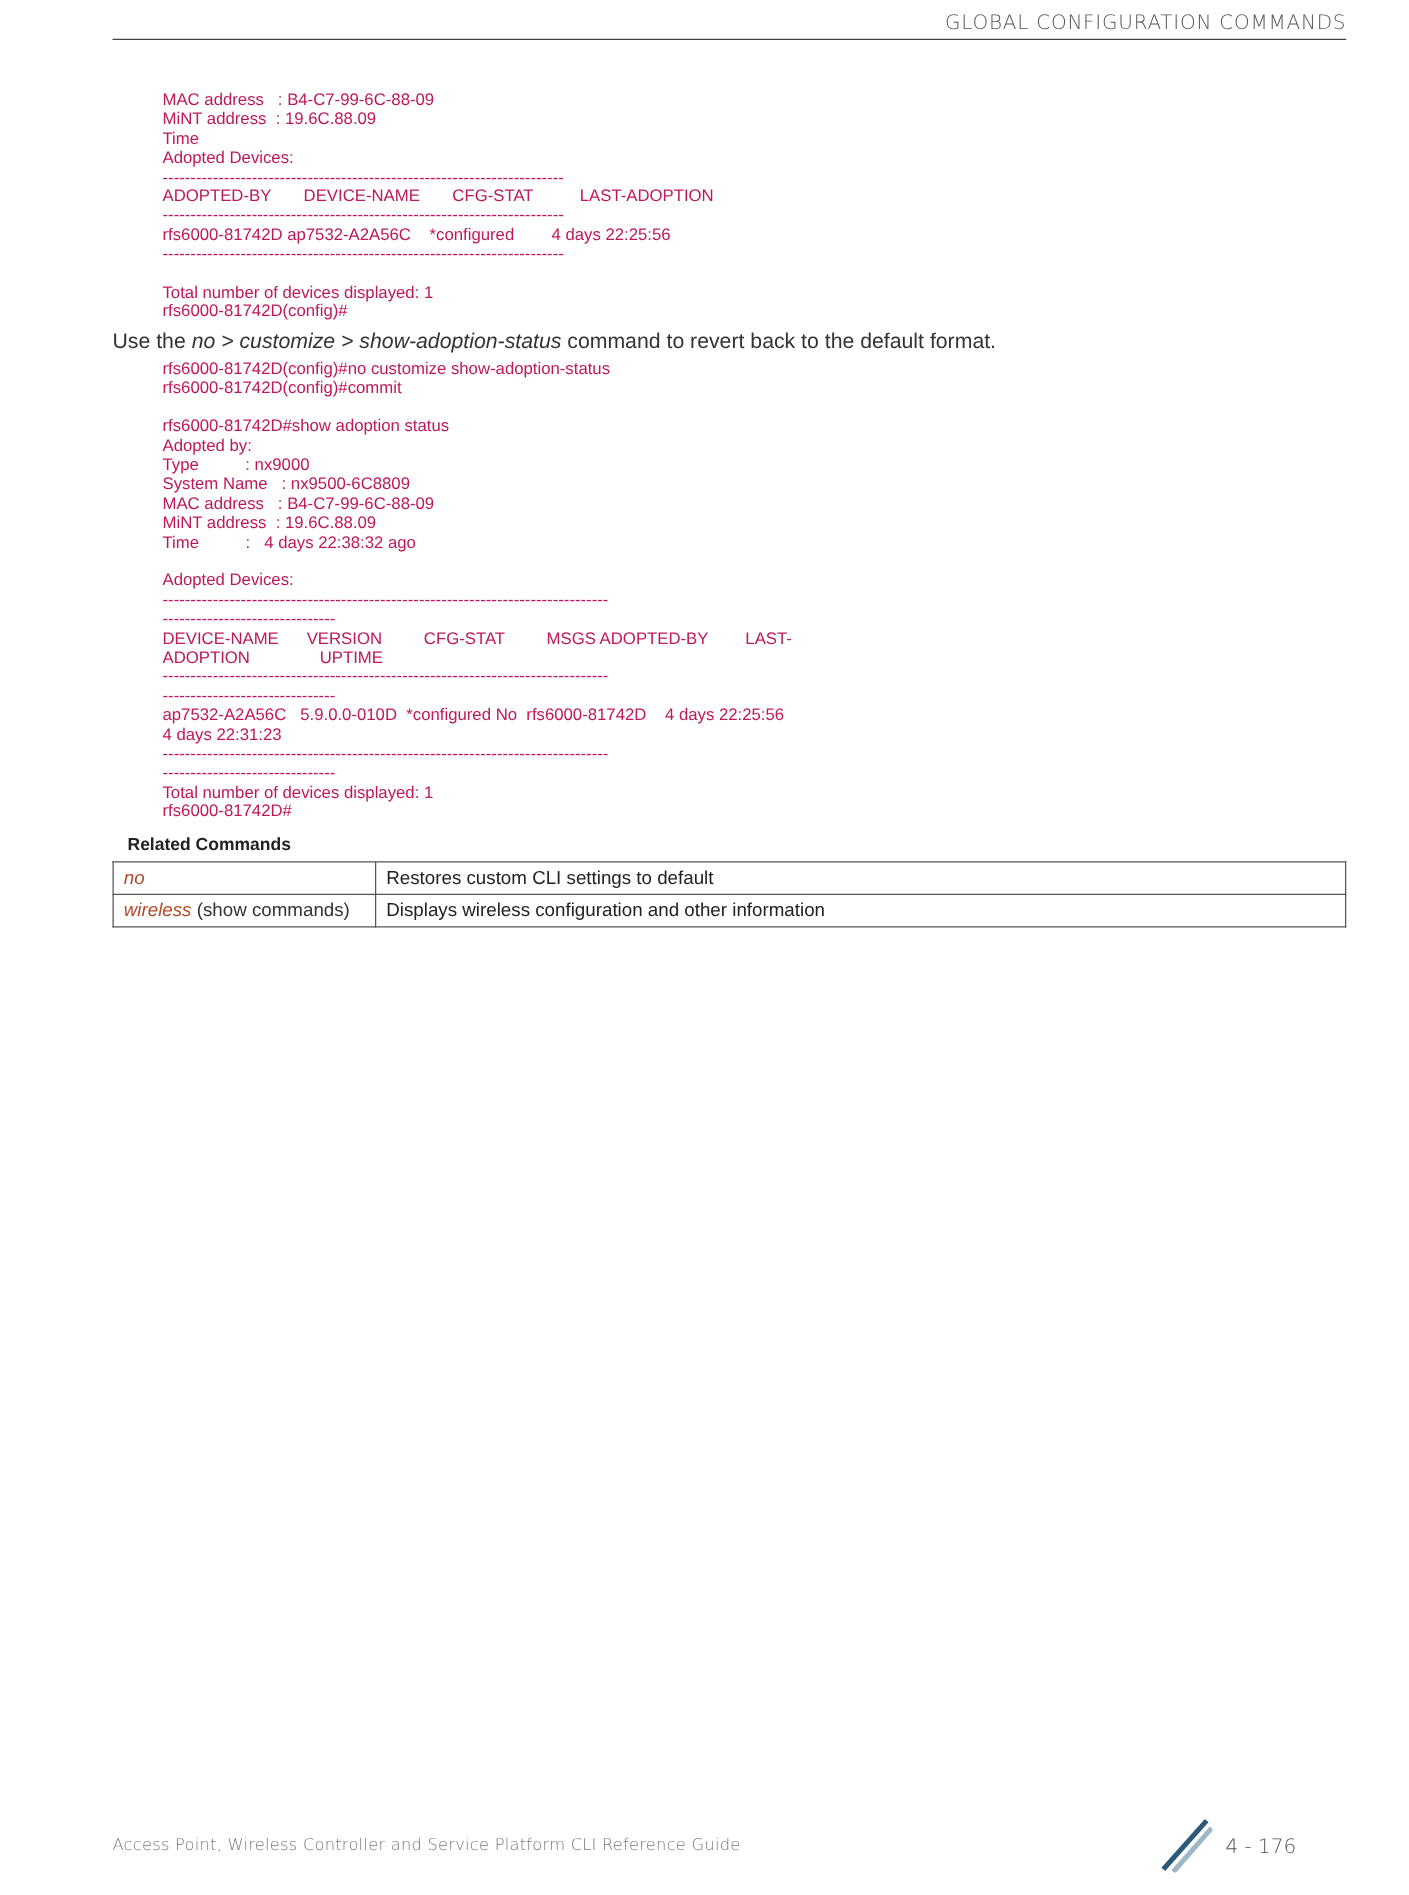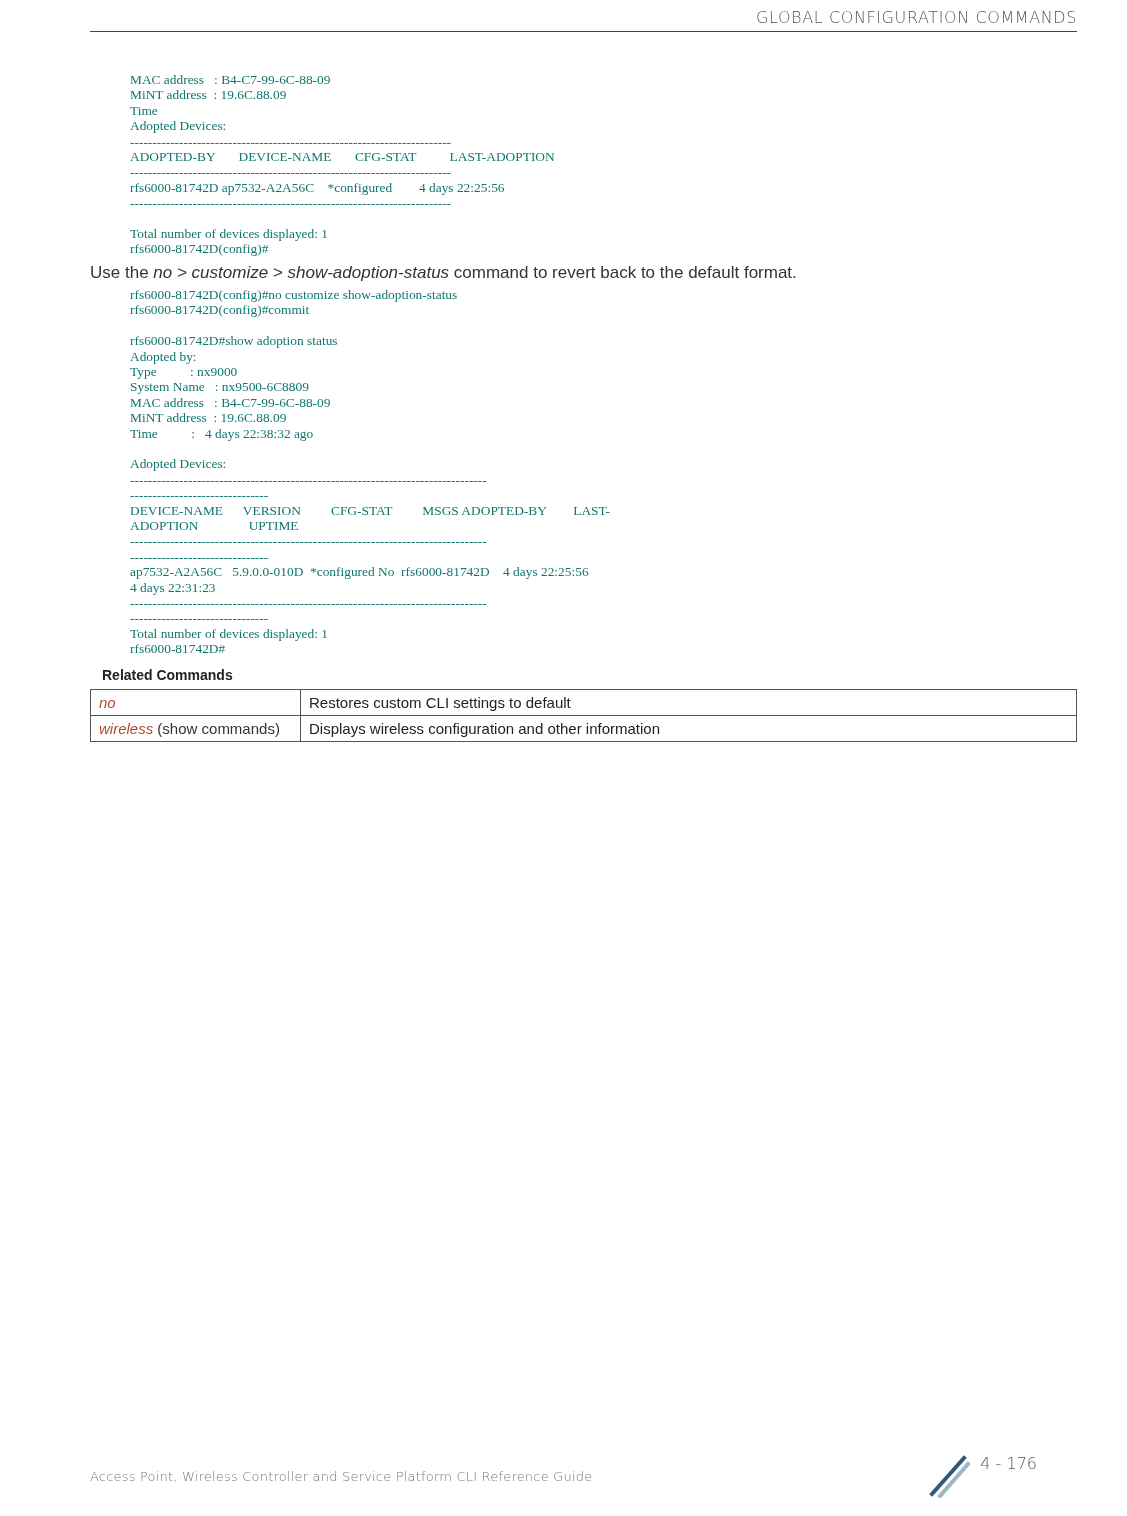--- a/index.html
+++ b/index.html
@@ -26,26 +26,26 @@
     font-size: 16px;
     padding-top: 8px;
     padding-bottom: 4px;
   }
   .hr {
     border: none;
     border-top: 1px solid #444;
     margin: 0 0 40px 0;
   }
   pre.terminal {
-    font-family: Liberation Serif, serif;
+    font-family: Liberation Sans, sans-serif;
     font-size: 13.4px;
     line-height: 1.15;
     white-space: pre;
     margin: 0 0 0 40px;
-    color: #0f766e;
+    color: #be185d;
   }
   .narrative {
     font-family: "Segoe UI","Helvetica Neue",Arial,sans-serif;
     font-size: 17px;
     color: #333;
     margin: 6px 0 4px 0;
     font-weight: 300;
   }
   .narrative .ital { font-style: italic; }
   .section-label {
@@ -88,21 +88,21 @@
   }
   .footer-text {
     font-family: "DejaVu Sans Light","Segoe UI Light","Helvetica Neue",Arial,sans-serif;
     font-weight: 300;
     color: #777;
     font-size: 13px;
     letter-spacing: 0.2px;
   }
   .page-number-box {
     display: flex;
-    align-items: flex-start;
+    align-items: center;
     gap: 10px;
   }
   .slash {
     display: inline-block;
   }
   .slash svg { display: block; }
   .pgnum {
     font-family: "DejaVu Sans Light","Segoe UI Light","Helvetica Neue",Arial,sans-serif;
     font-size: 16px;
     color: #555;

